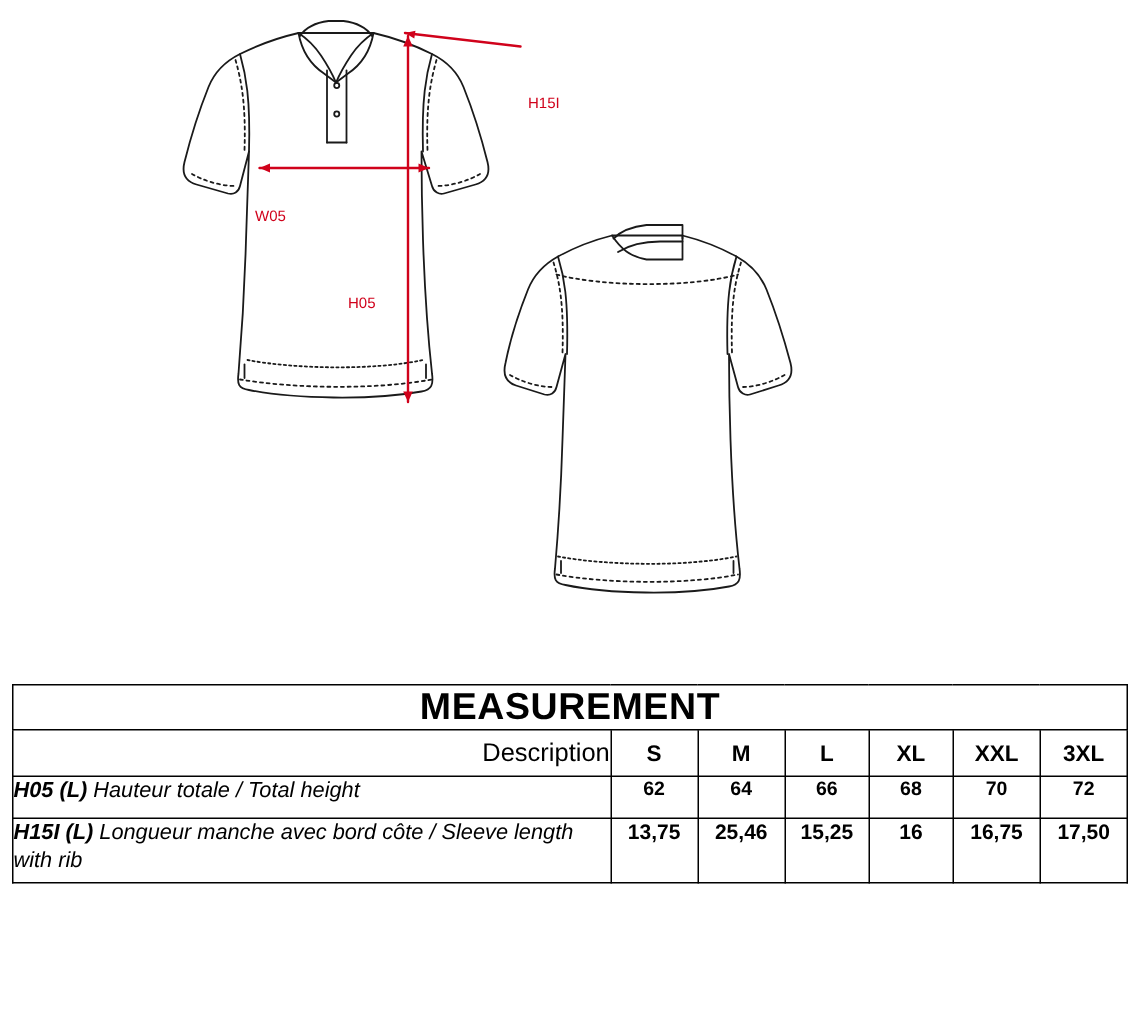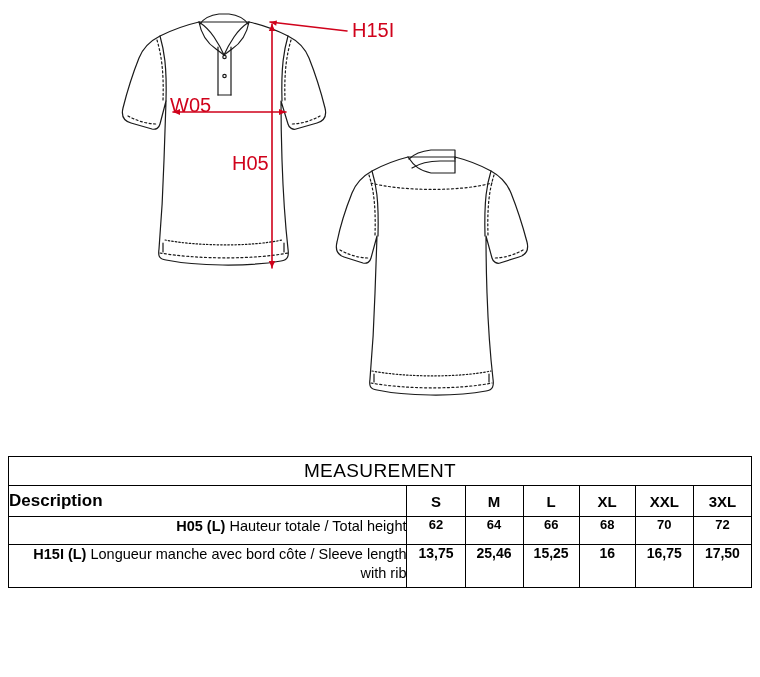--- a/index.html
+++ b/index.html
@@ -26,23 +26,24 @@
     top: 0;
     width: 760px;
     height: 452px;
   }
   #drawing svg {
     display: block;
   }
   .dimlabel {
     position: absolute;
     color: #d0021b;
-    font-size: 20px;
+    font-size: 10px;
     font-family: "Liberation Sans", sans-serif;
     white-space: nowrap;
+    margin-top: 45px;
   }
   #lbl-h15i { left: 352px; top: 19px; }
   #lbl-w05  { left: 170px; top: 94px; text-align: right; }
   #lbl-h05  { left: 232px; top: 152px; }
 
   
   #table-wrap {
     position: absolute;
     left: 8px;
     top: 456px;
@@ -55,43 +56,44 @@
     background: #ffffff;
   }
   table.meas, table.meas th, table.meas td {
     border: 1px solid #000000;
   }
   table.meas th, table.meas td {
     padding: 0;
   }
   .title-cell {
     text-align: center;
-    font-size: 19px;
-    font-weight: normal;
+    font-size: 25px;
+    font-weight: bold;
     height: 28px;
     letter-spacing: 0.4px;
   }
   .desc-head {
-    text-align: left;
+    text-align: right;
     font-size: 17px;
-    font-weight: bold;
+    font-weight: normal;
     height: 30px;
   }
   .size-head {
     text-align: center;
     font-size: 15px;
     font-weight: bold;
     height: 30px;
   }
   .desc-cell {
     font-size: 14.5px;
     padding: 5px 5px 6px 5px;
     line-height: 1.28;
     vertical-align: top;
-    text-align: right;
+    text-align: left;
+    font-style: italic;
   }
   .desc-cell b {
     font-weight: bold;
   }
   .val-cell {
     text-align: center;
     font-size: 13px;
     font-weight: bold;
     vertical-align: top;
     padding-top: 7px;

